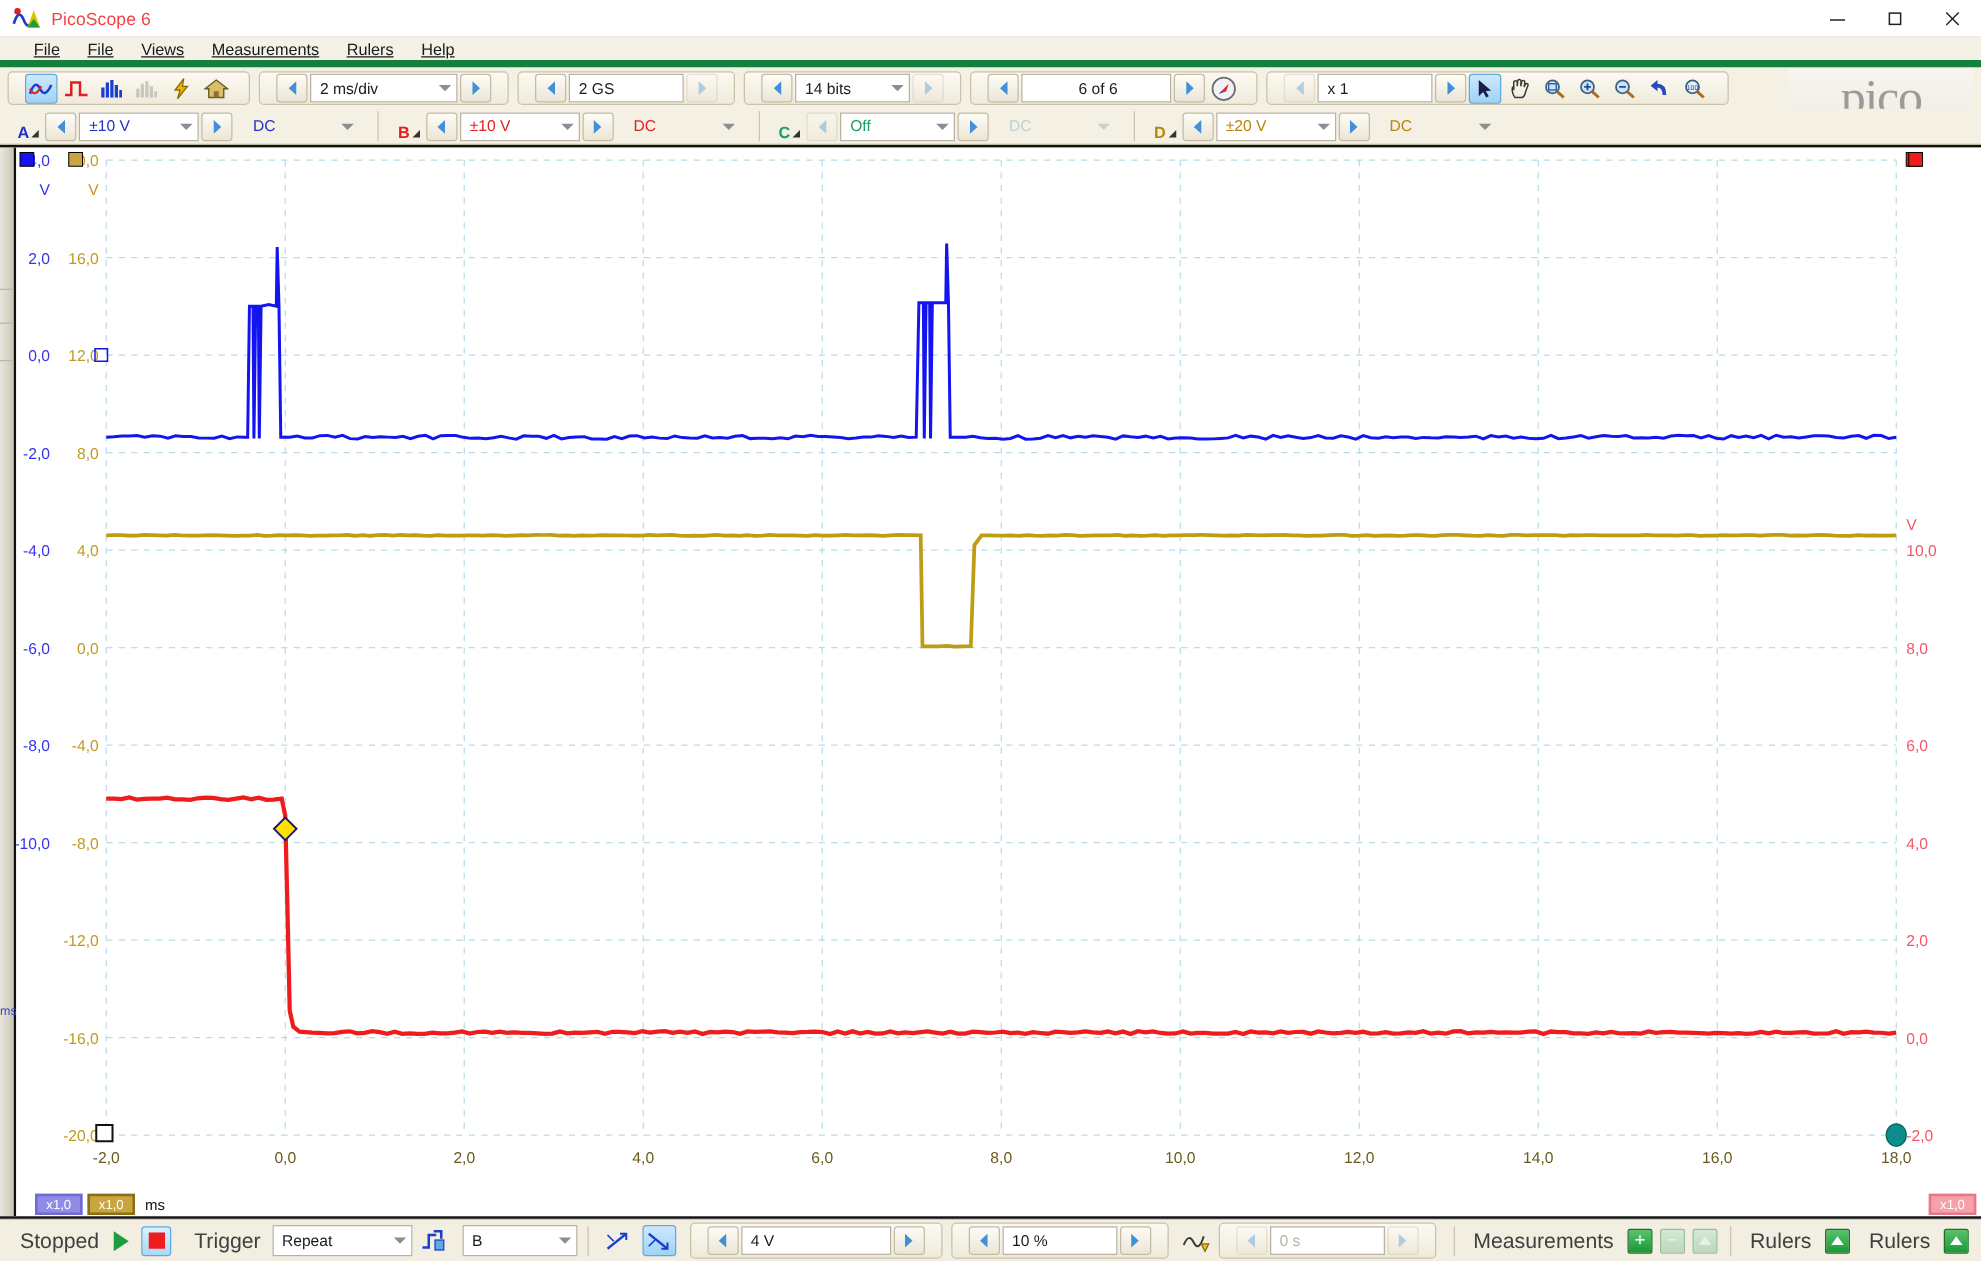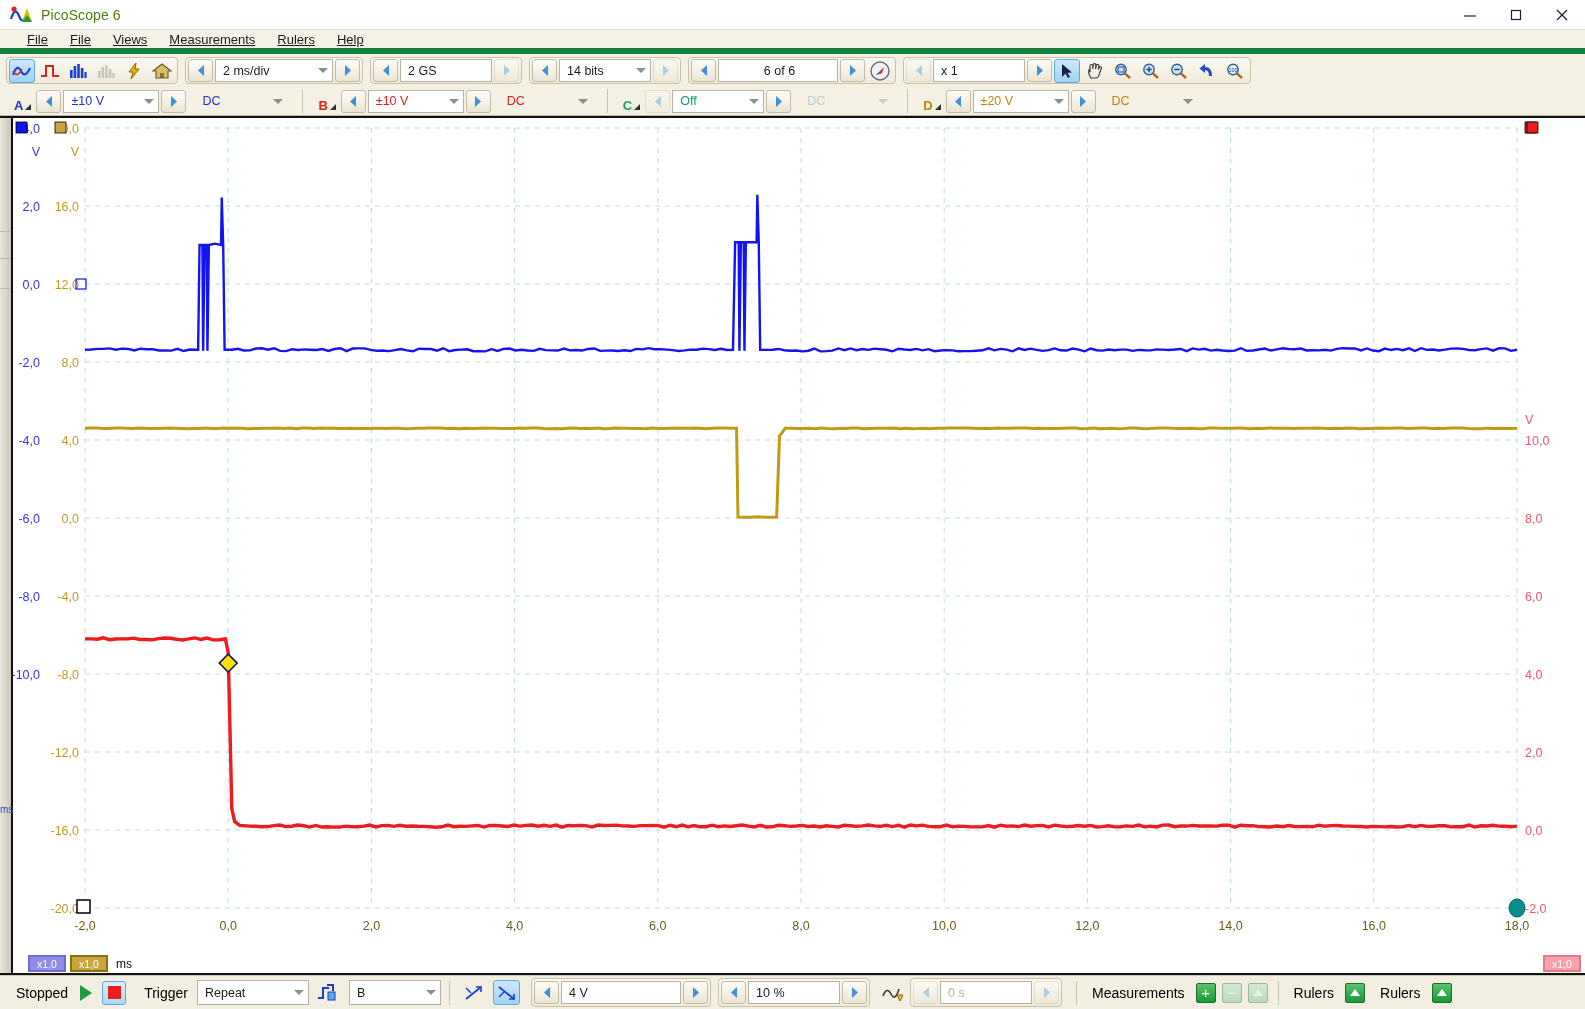--- a/index.html
+++ b/index.html
@@ -28,21 +28,21 @@
     align-items: center;
     flex: 0 0 30px;
   }
   .titlebar .tb-icon {
     width: 26px; height: 22px;
     margin-left: 9px; margin-right: 6px;
     position: relative;
   }
   .titlebar .tb-title {
     font-size: 14px;
-    color: #4d7c0f;
+    color: #ef4444;
     letter-spacing: .1px;
   }
   .titlebar .tb-spacer { flex: 1 1 auto; }
   .winbtn {
     width: 46px; height: 30px;
     display: flex; align-items: center; justify-content: center;
     font-size: 14px; color: #222;
   }
 
   
@@ -73,21 +73,21 @@
   .toolbar.row2 { height: 29px; flex: 0 0 29px; padding-left: 6px;
                   border-bottom: 1px solid #bdb7a4; }
 
   .grp {
     display: flex; align-items: center;
     height: 27px;
     border: 1px solid #c9c2ab;
     border-radius: 4px;
     background: linear-gradient(#fbf9f1,#efeadb);
     margin-right: 7px;
-    padding: 0 1px;
+    padding: 0 12px;
   }
   .grp.flat { border: none; background: none; padding: 0; }
 
   .ticon {
     width: 26px; height: 24px;
     display: flex; align-items: center; justify-content: center;
     margin: 0 1px;
     border-radius: 3px;
   }
   .ticon.sel {
@@ -230,21 +230,21 @@
   
   .statusbar {
     height: 34px;
     flex: 0 0 34px;
     background: #f2eee1;
     display: flex;
     align-items: center;
     padding-left: 8px;
     border-top: 1px solid #cdc6b2;
   }
-  .st-text { font-size: 14px; color: #000000; margin: 0 8px; }
+  .st-text { font-size: 17px; color: #404040; margin: 0 8px; }
   .playbtn {
     width: 0; height: 0;
     border-top: 8px solid transparent;
     border-bottom: 8px solid transparent;
     border-left: 12px solid #1f9c3f;
     margin: 0 10px 0 4px;
   }
   .stopbtn {
     width: 24px; height: 24px;
     background: linear-gradient(#d9f0fd,#a9d9f7);
@@ -499,20 +499,24 @@
       </div>
       <div class="ticon">
         <svg width="20" height="18" viewBox="0 0 20 18">
             <circle cx="8" cy="7.5" r="5.2" fill="#e6eef6" stroke="#3a5f86" stroke-width="1.4"></circle>
             <line x1="11.8" y1="11.3" x2="17" y2="16" stroke="#b06a20" stroke-width="2.4"></line>
             <text x="8" y="10" font-size="5.5" text-anchor="middle" fill="#1a4fa0" font-family="Liberation Sans, sans-serif">100</text>
           </svg>
       </div>
     </div>
 
+    <div class="logo">
+      <div class="pico">pico</div>
+      <div class="tech">Technology</div>
+    </div>
   </div>
 
   <div class="toolbar row2">
 
     <div class="grp flat">
       <div class="chlabel ch-a">
         <span>A</span>
           <span class="tri"></span>
       </div>
       <div class="arrowbtn">

